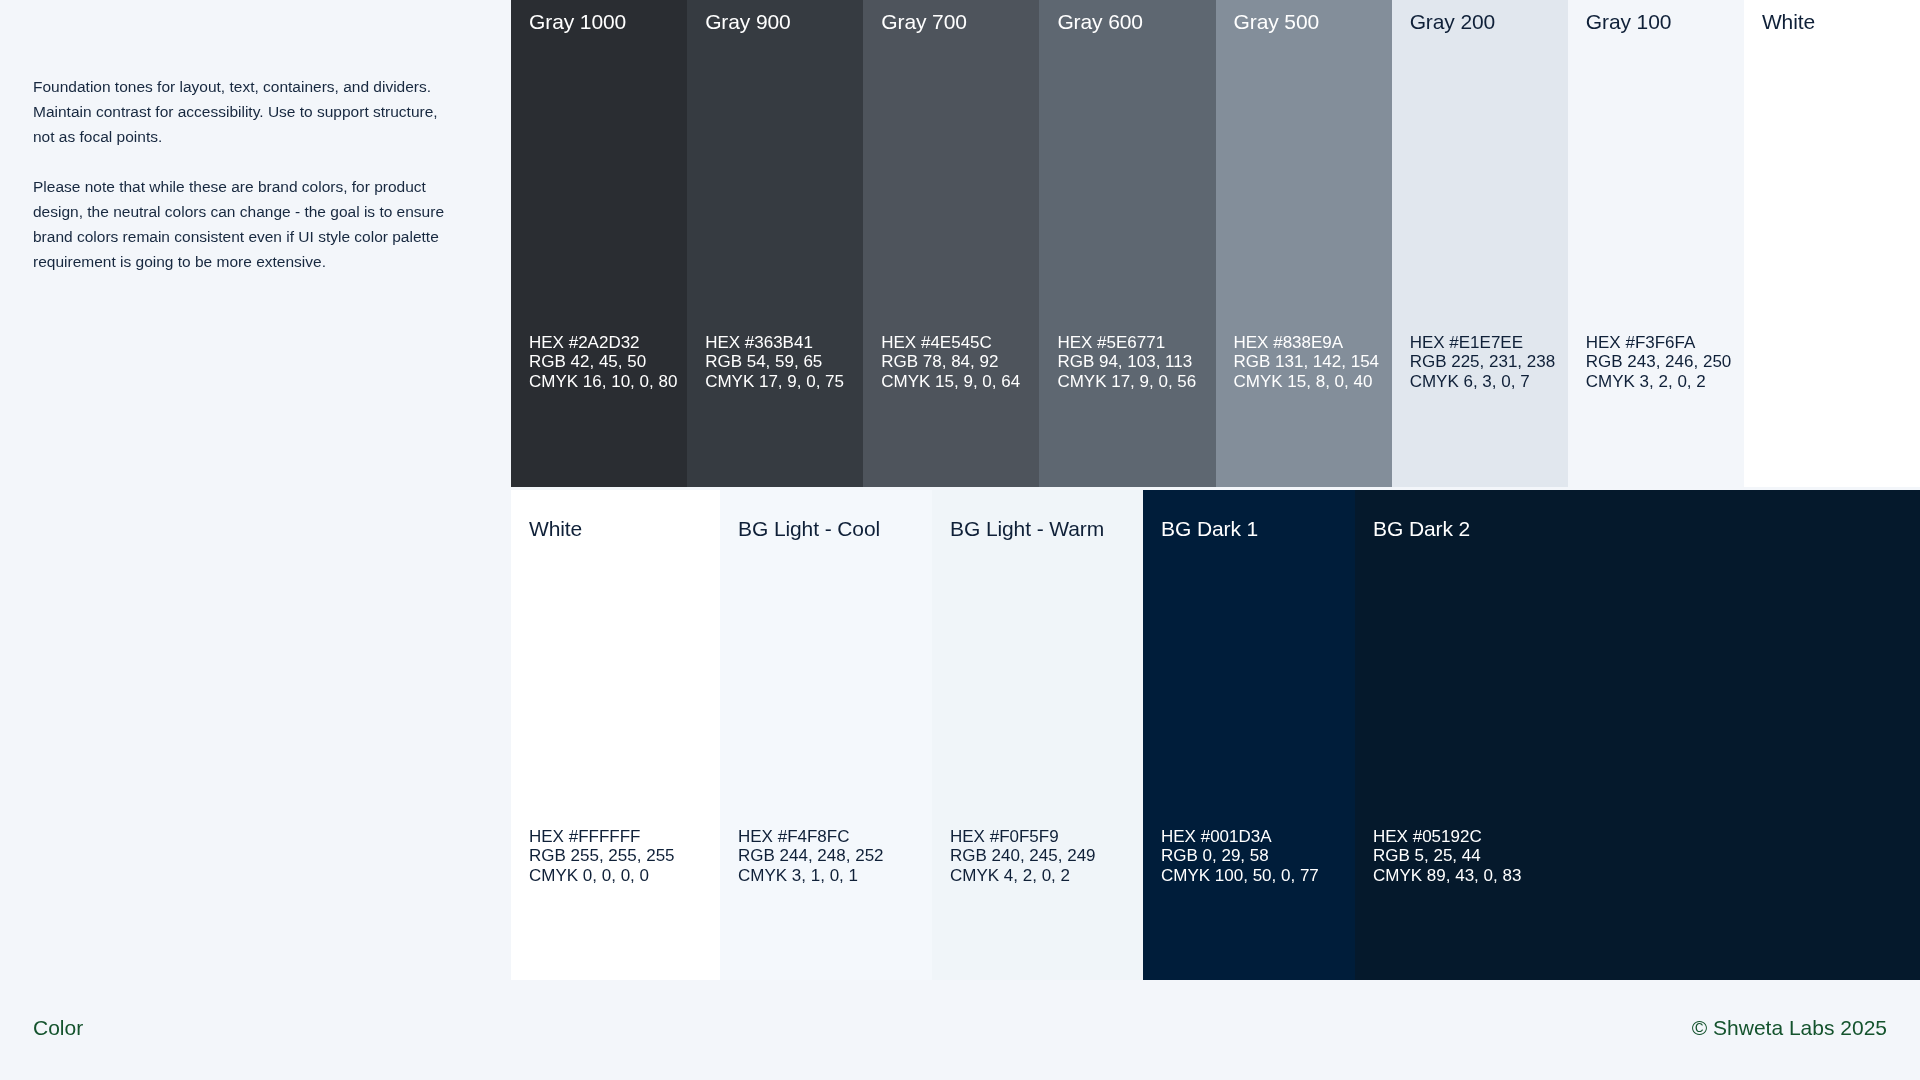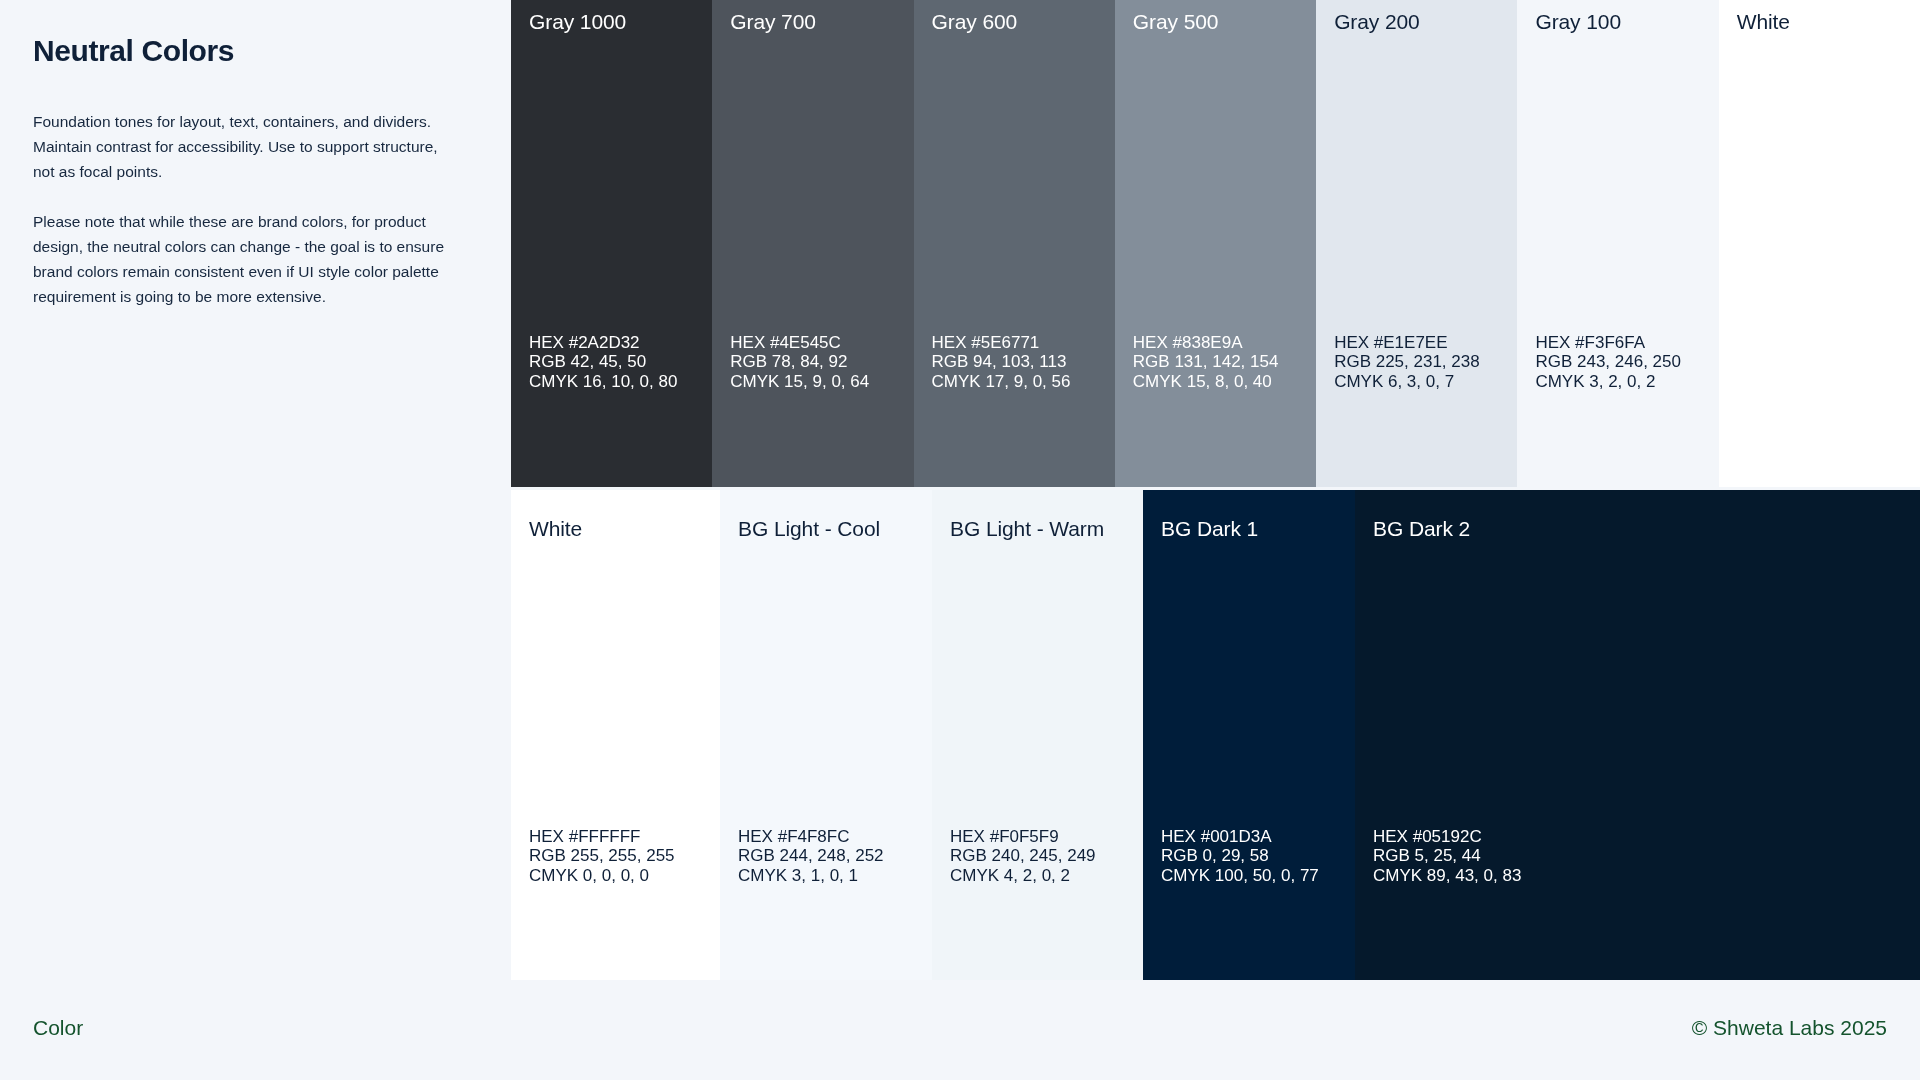--- a/index.html
+++ b/index.html
@@ -75,37 +75,44 @@
     padding:0 33px 5px 33px;
     font-size:21px; color:#14532d;
   }
 </style>
 </head>
 <body style="background: rgb(243, 246, 250);">
 
 <div class="page">
 
   <div class="section-head" id="neutral-head">
-    <div class="section-title">Neutral Colors</div>
     <div class="section-body">
       <p>Foundation tones for layout, text, containers, and dividers. Maintain contrast for accessibility. Use to support structure, not as focal points.</p>
       <p>Please note that while these are brand colors, for product design, the neutral colors can change - the goal is to ensure brand colors remain consistent even if UI style color palette requirement is going to be more extensive.</p>
     </div>
   </div>
 
 
   <div class="row" id="neutral-row">
       <div class="swatch on-dark" style="background: rgb(42, 45, 50);">
         <div class="sw-name">Gray 1000</div>
         <div class="sw-meta">
           <div>HEX #2A2D32</div>
           <div>RGB 42, 45, 50</div>
           <div>CMYK 16, 10, 0, 80</div>
         </div>
       </div>
+      <div class="swatch on-dark" style="background: rgb(54, 59, 65);">
+        <div class="sw-name">Gray 900</div>
+        <div class="sw-meta">
+          <div>HEX #363B41</div>
+          <div>RGB 54, 59, 65</div>
+          <div>CMYK 17, 9, 0, 75</div>
+        </div>
+      </div>
       <div class="swatch on-dark" style="background: rgb(78, 84, 92); gap: 44px;">
         <div class="sw-name">Gray 700</div>
         <div class="sw-meta">
           <div>HEX #4E545C</div>
           <div>RGB 78, 84, 92</div>
           <div>CMYK 15, 9, 0, 64</div>
         </div>
       </div>
       <div class="swatch on-dark" style="background: rgb(94, 103, 113); gap: 44px;">
         <div class="sw-name">Gray 600</div>

